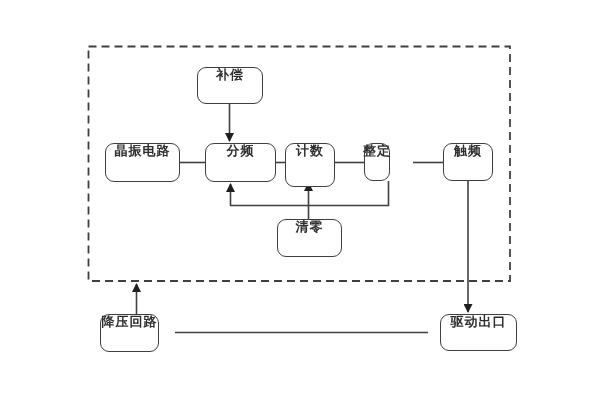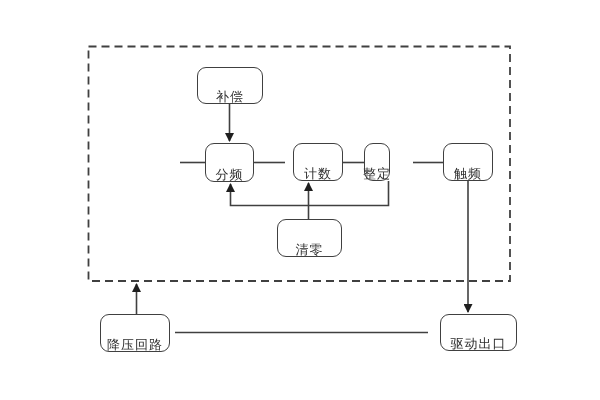--- a/index.html
+++ b/index.html
@@ -22,41 +22,42 @@
     width: 600px;
     height: 400px;
   }
   .node {
     position: absolute;
     box-sizing: border-box;
     background: var(--box-fill, #ffffff);
     border: 1.6px solid var(--line, #404040);
     border-radius: 9px;
     display: flex;
-    align-items: flex-end;
+    align-items: flex-start;
     justify-content: center;
     z-index: 2;
+    font-weight: bold;
   }
   .node .label {
     font-size: 13px;
     color: var(--text, #2e2e2e);
     letter-spacing: 1px;
     white-space: nowrap;
     line-height: 1;
     user-select: none;
   }
   
   #n-compensation { left: 197px; top: 67px;  width: 66px; height: 37px; }
   #n-crystal      { left: 105px; top: 143px; width: 75px; height: 39px; }
-  #n-divider      { left: 205px; top: 143px; width: 49px; height: 39px; }
-  #n-counter      { left: 285px; top: 143px; width: 50px; height: 38px; margin-left: 8px; }
+  #n-divider      { left: 205px; top: 143px; width: 71px; height: 39px; }
+  #n-counter      { left: 285px; top: 143px; width: 50px; height: 44px; }
   #n-setting      { left: 364px; top: 143px; width: 26px; height: 38px; }
   #n-trigger      { left: 443px; top: 143px; width: 50px; height: 38px; }
   #n-clear        { left: 277px; top: 219px; width: 65px; height: 38px; }
-  #n-stepdown     { left: 100px; top: 314px; width: 70px; height: 38px; }
+  #n-stepdown     { left: 100px; top: 314px; width: 59px; height: 38px; }
   #n-output       { left: 428px; top: 314px; width: 77px; height: 37px; margin-left: 12px; }
 </style>
 </head>
 <body>
 
 <div id="canvas" style="--line: #404040; --box-fill: #ffffff; --text: #2e2e2e; --bg: #ffffff;">
 
   <svg id="edge-layer" viewBox="0 0 600 400" xmlns="http://www.w3.org/2000/svg">
     <defs>
       <marker id="arrow" markerUnits="userSpaceOnUse" markerWidth="9" markerHeight="9" refX="8" refY="4.5" orient="auto">
@@ -84,20 +85,23 @@
 
     <path d="M175,332.5 L428,332.5" fill="none" stroke="#404040" stroke-width="1.6"></path>
 
     <path d="M136.5,314 L136.5,284" fill="none" stroke="#404040" stroke-width="1.6" marker-end="url(#arrow)"></path>
   </svg>
 
   <div class="node" id="n-compensation">
     <span class="label">补偿</span>
   </div>
 
+  <div class="node" id="n-crystal">
+    <span class="label">晶振电路</span>
+  </div>
 
   <div class="node" id="n-divider">
     <span class="label">分频</span>
   </div>
 
   <div class="node" id="n-counter">
     <span class="label">计数</span>
   </div>
 
   <div class="node" id="n-setting">

